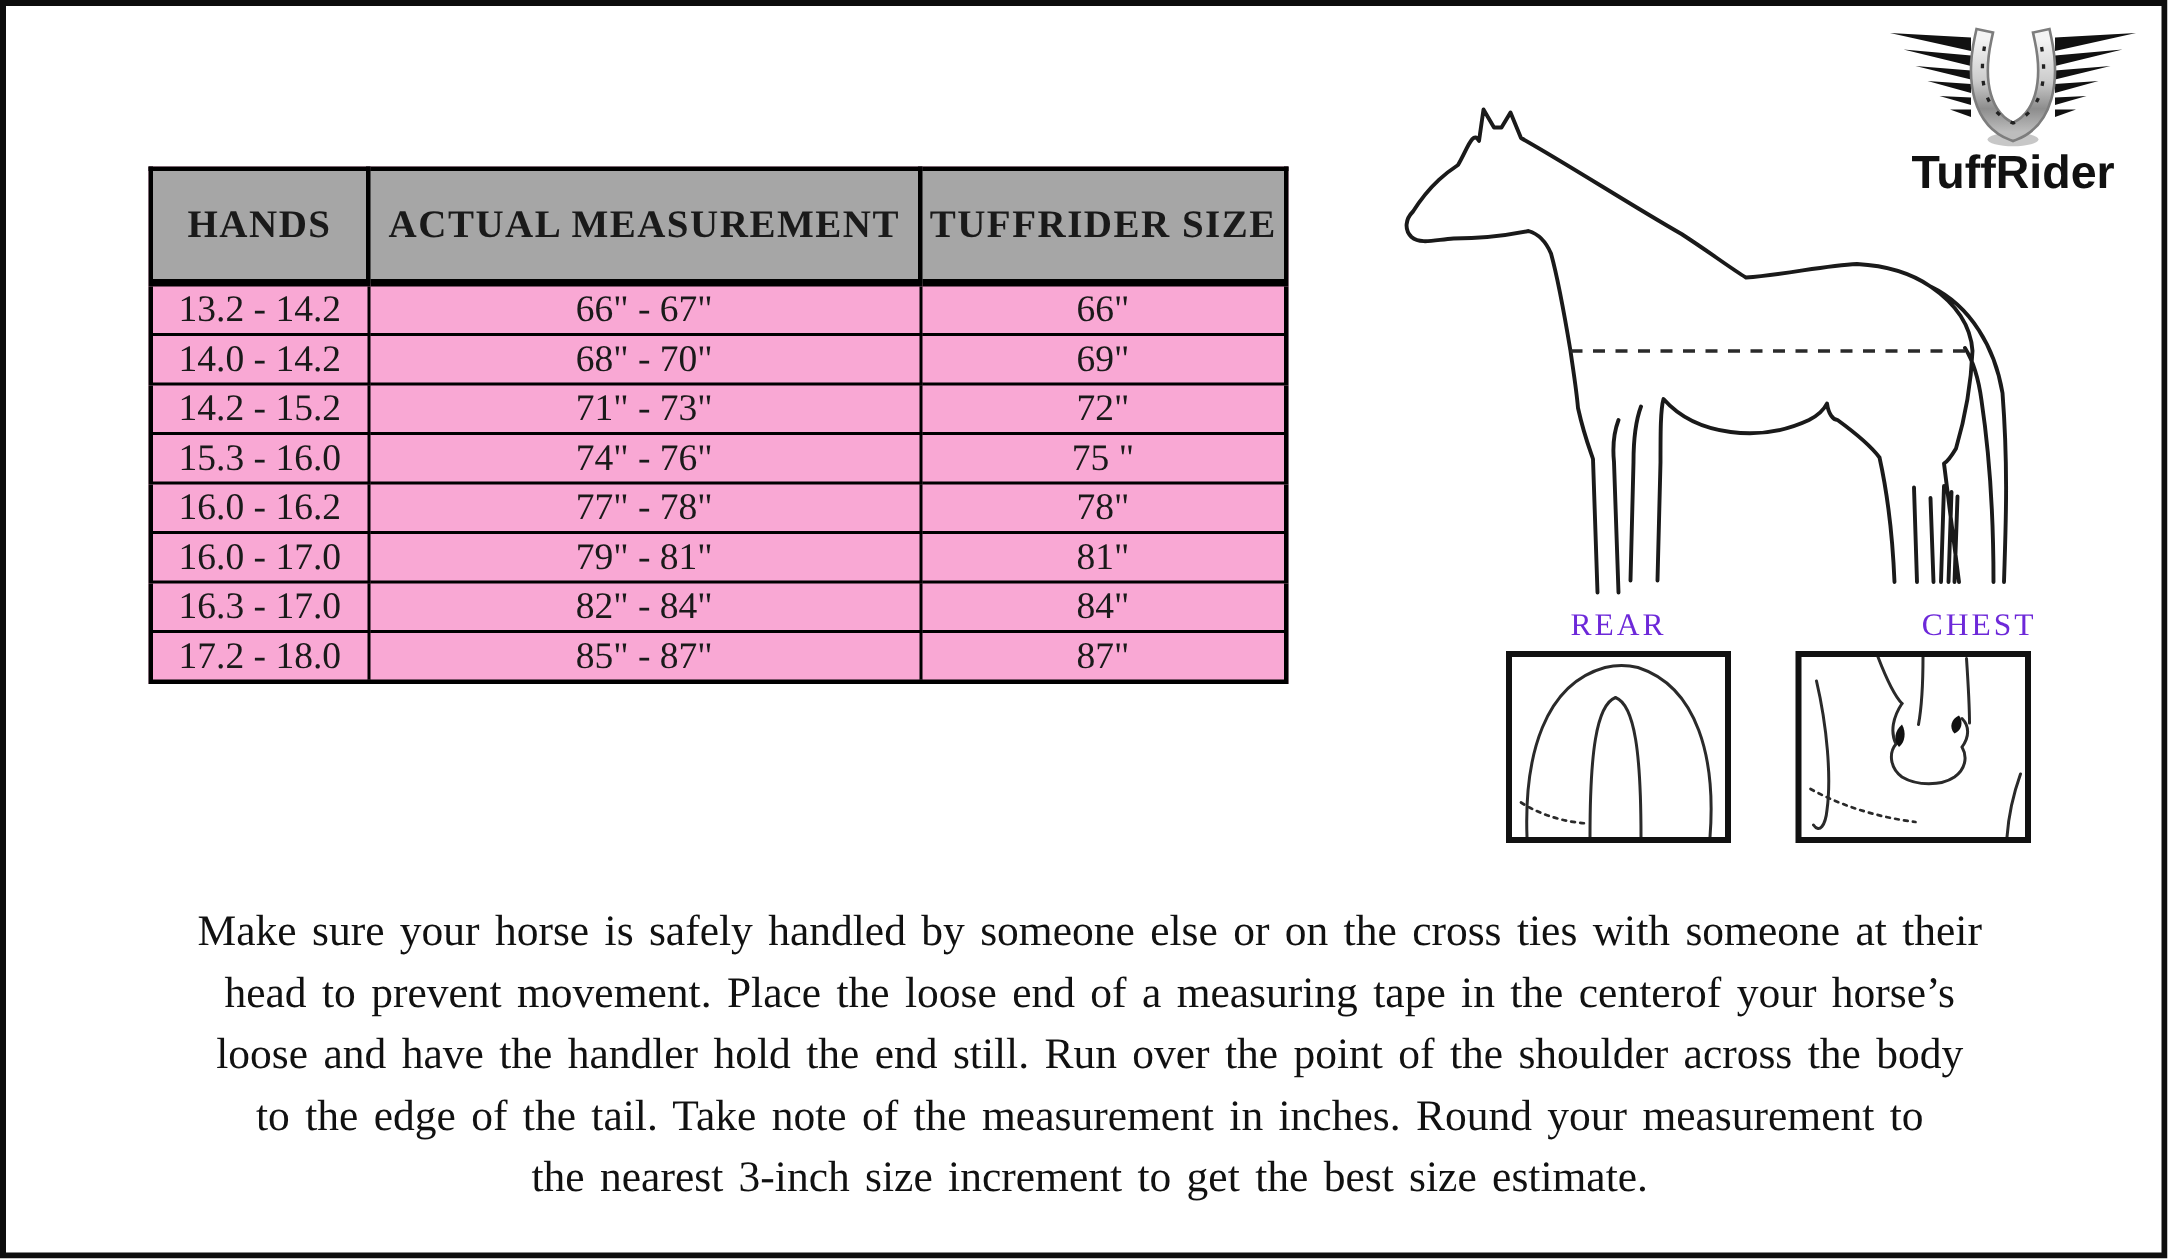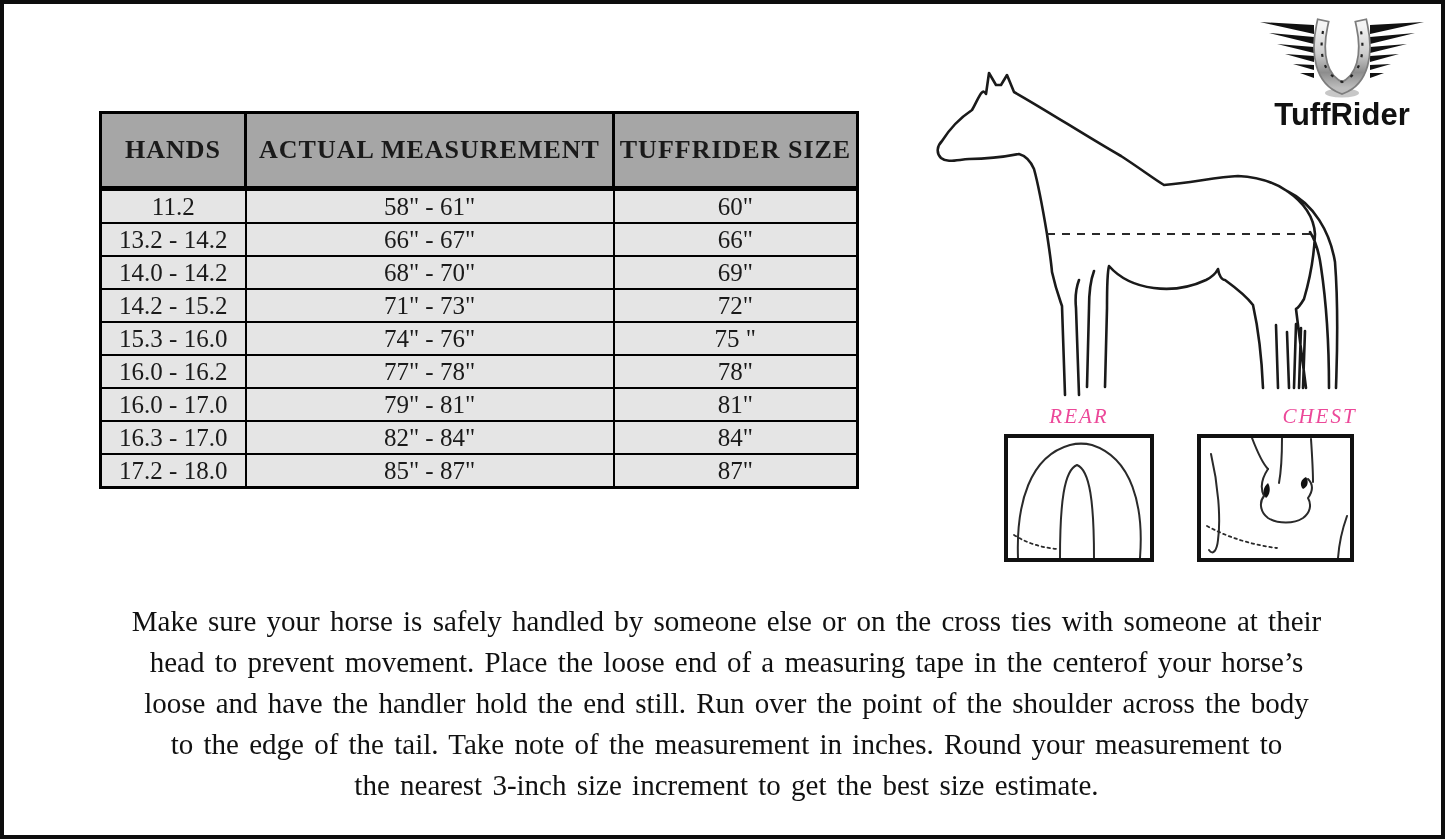--- a/index.html
+++ b/index.html
@@ -11,21 +11,21 @@
     box-sizing:border-box;
     overflow:hidden;
     font-family:"Liberation Serif", serif;
     color:#111;
   }
   
   .size-table{
     position:absolute;left:95px;top:107px;
     border-collapse:collapse;table-layout:fixed;
     width:757px;
-    background:#e5e5e5;
+    background:#f9a8d4;
     border:3px solid #000;
   }
   .size-table th{
     background:#a6a6a6;
     height:70px;
     font-size:26px;font-weight:bold;
     letter-spacing:1px;
     border:3px solid #000;
     border-bottom:5px solid #000;
     color:#1a1a1a;
@@ -51,25 +51,24 @@
     font-weight:bold;
     font-size:31px;
     color:#111;
     letter-spacing:0px;
   }
   
   .horse-svg{position:absolute;left:912px;top:48px;}
   
   .view-label{
     position:absolute;top:400px;
-    font-style:italic;
     font-size:21px;
     letter-spacing:2px;
     text-align:center;
-    color:#ec4899;
+    color:#6d28d9;
   }
   .rear-label{left:1000px;width:150px;}
   .chest-label{left:1237px;width:157px;}
   .view-box{
     position:absolute;top:430px;height:128px;
     border:4px solid #111;
     box-sizing:border-box;
     background:#fff;
   }
   .rear-box{left:1000px;width:150px;}
@@ -97,25 +96,20 @@
         <col style="width:244px">
       </colgroup>
     <thead>
       <tr>
         <th>HANDS</th>
         <th>ACTUAL MEASUREMENT</th>
         <th>TUFFRIDER SIZE</th>
       </tr>
     </thead>
     <tbody>
-      <tr>
-        <td class="c0">11.2</td>
-        <td>58" - 61"</td>
-        <td class="c2">60"</td>
-      </tr>
       <tr>
         <td class="c0">13.2 - 14.2</td>
         <td>66" - 67"</td>
         <td class="c2">66"</td>
       </tr>
       <tr>
         <td class="c0">14.0 - 14.2</td>
         <td>68" - 70"</td>
         <td class="c2">69"</td>
       </tr>

